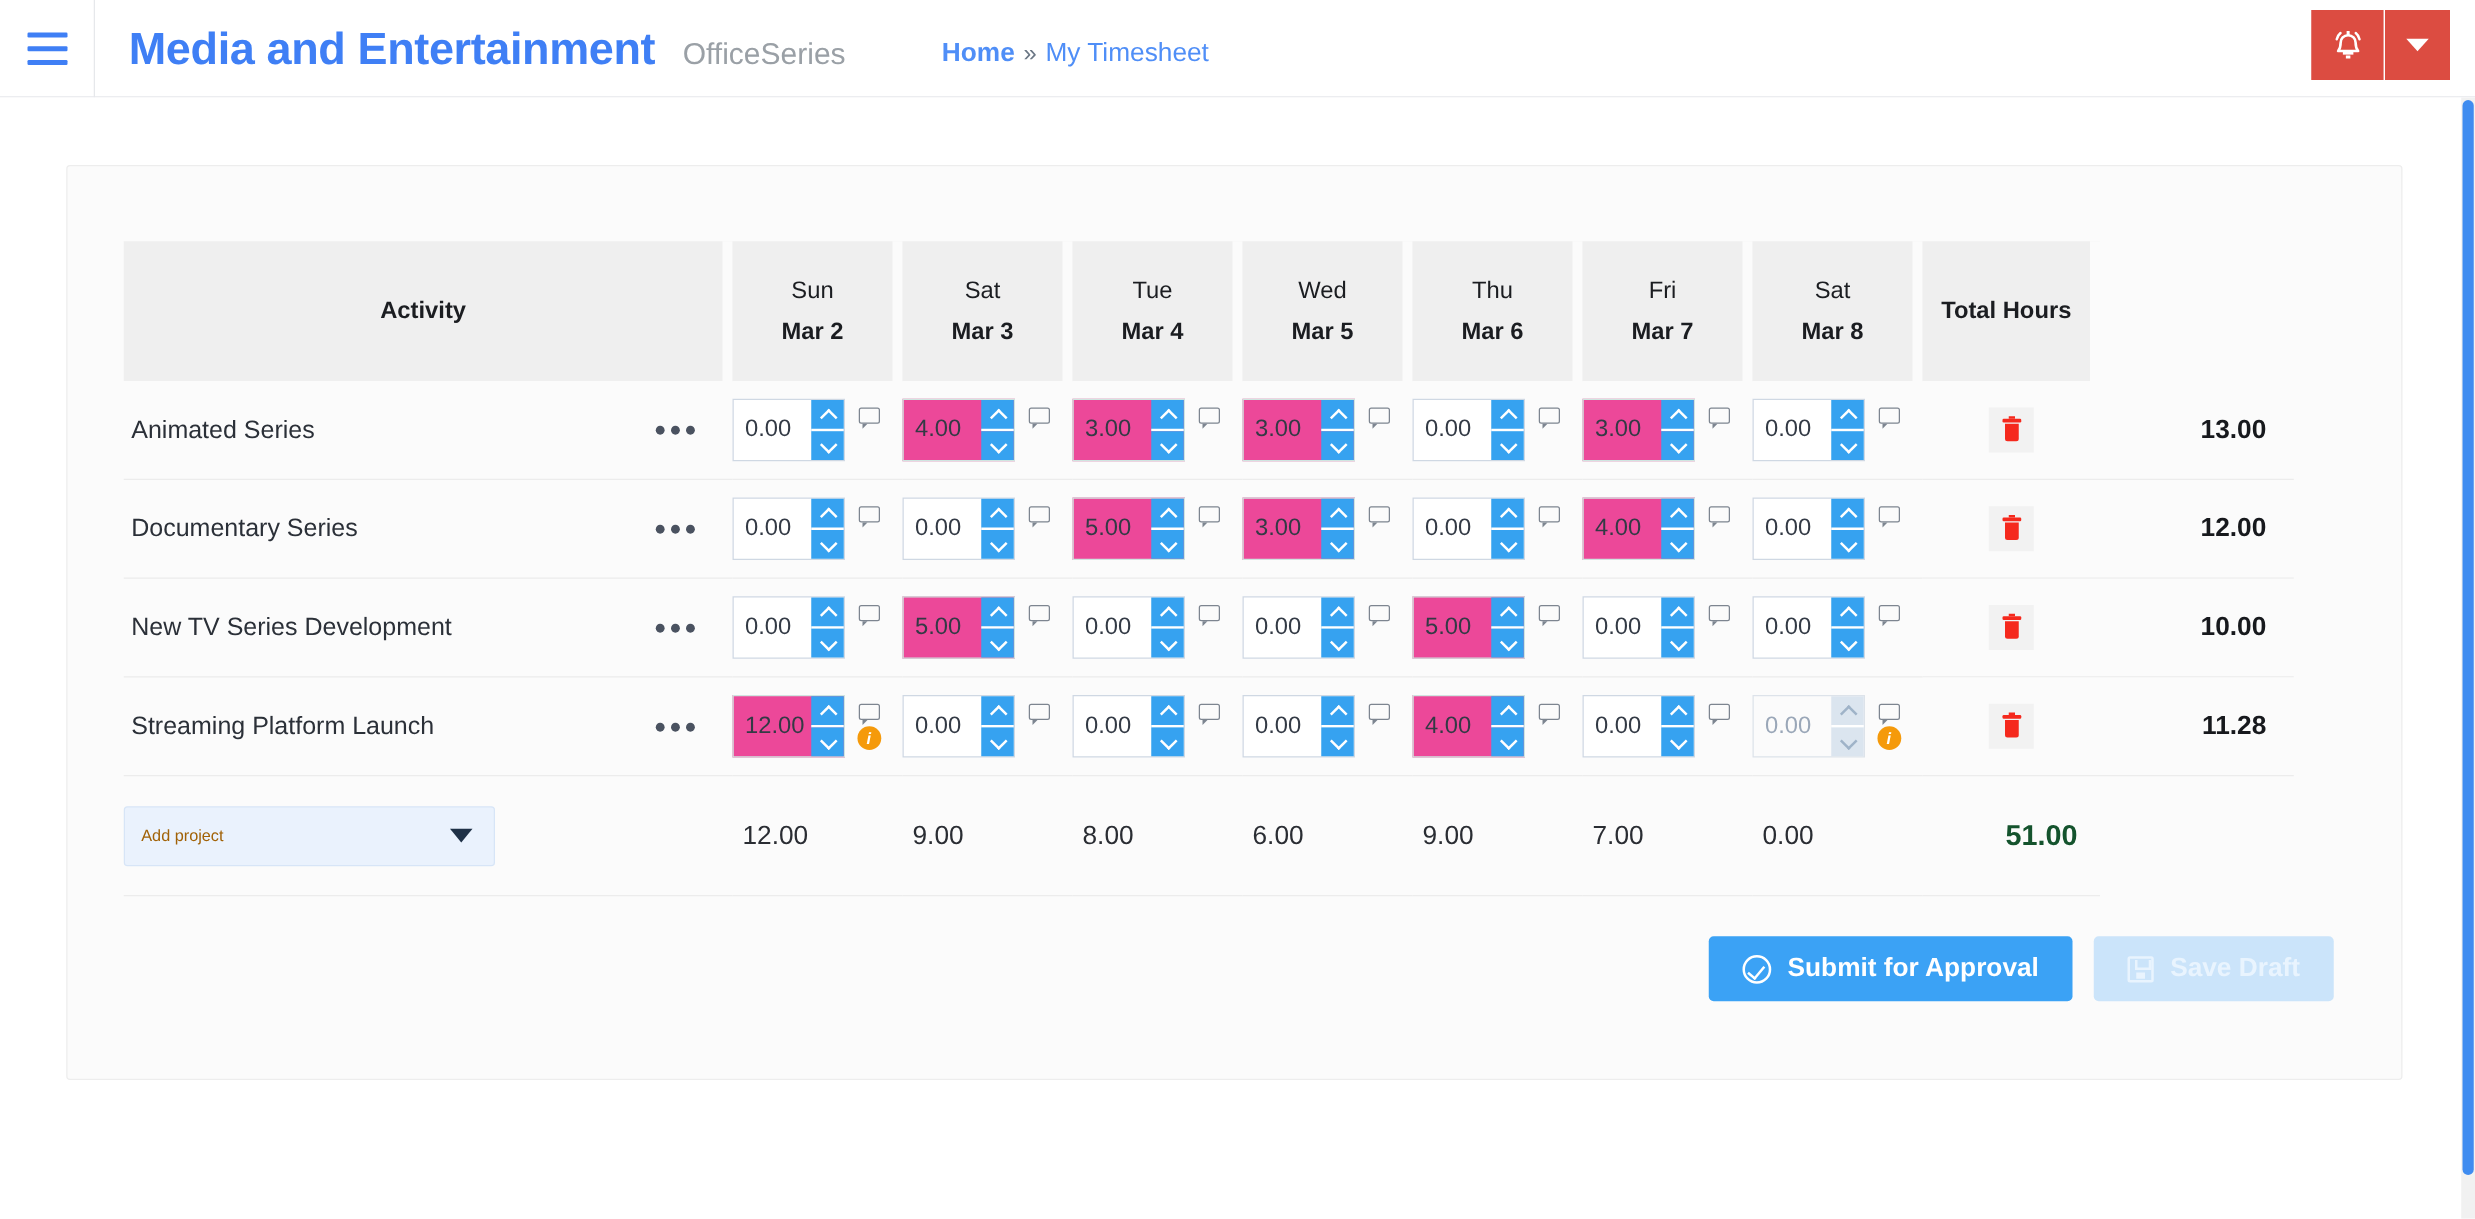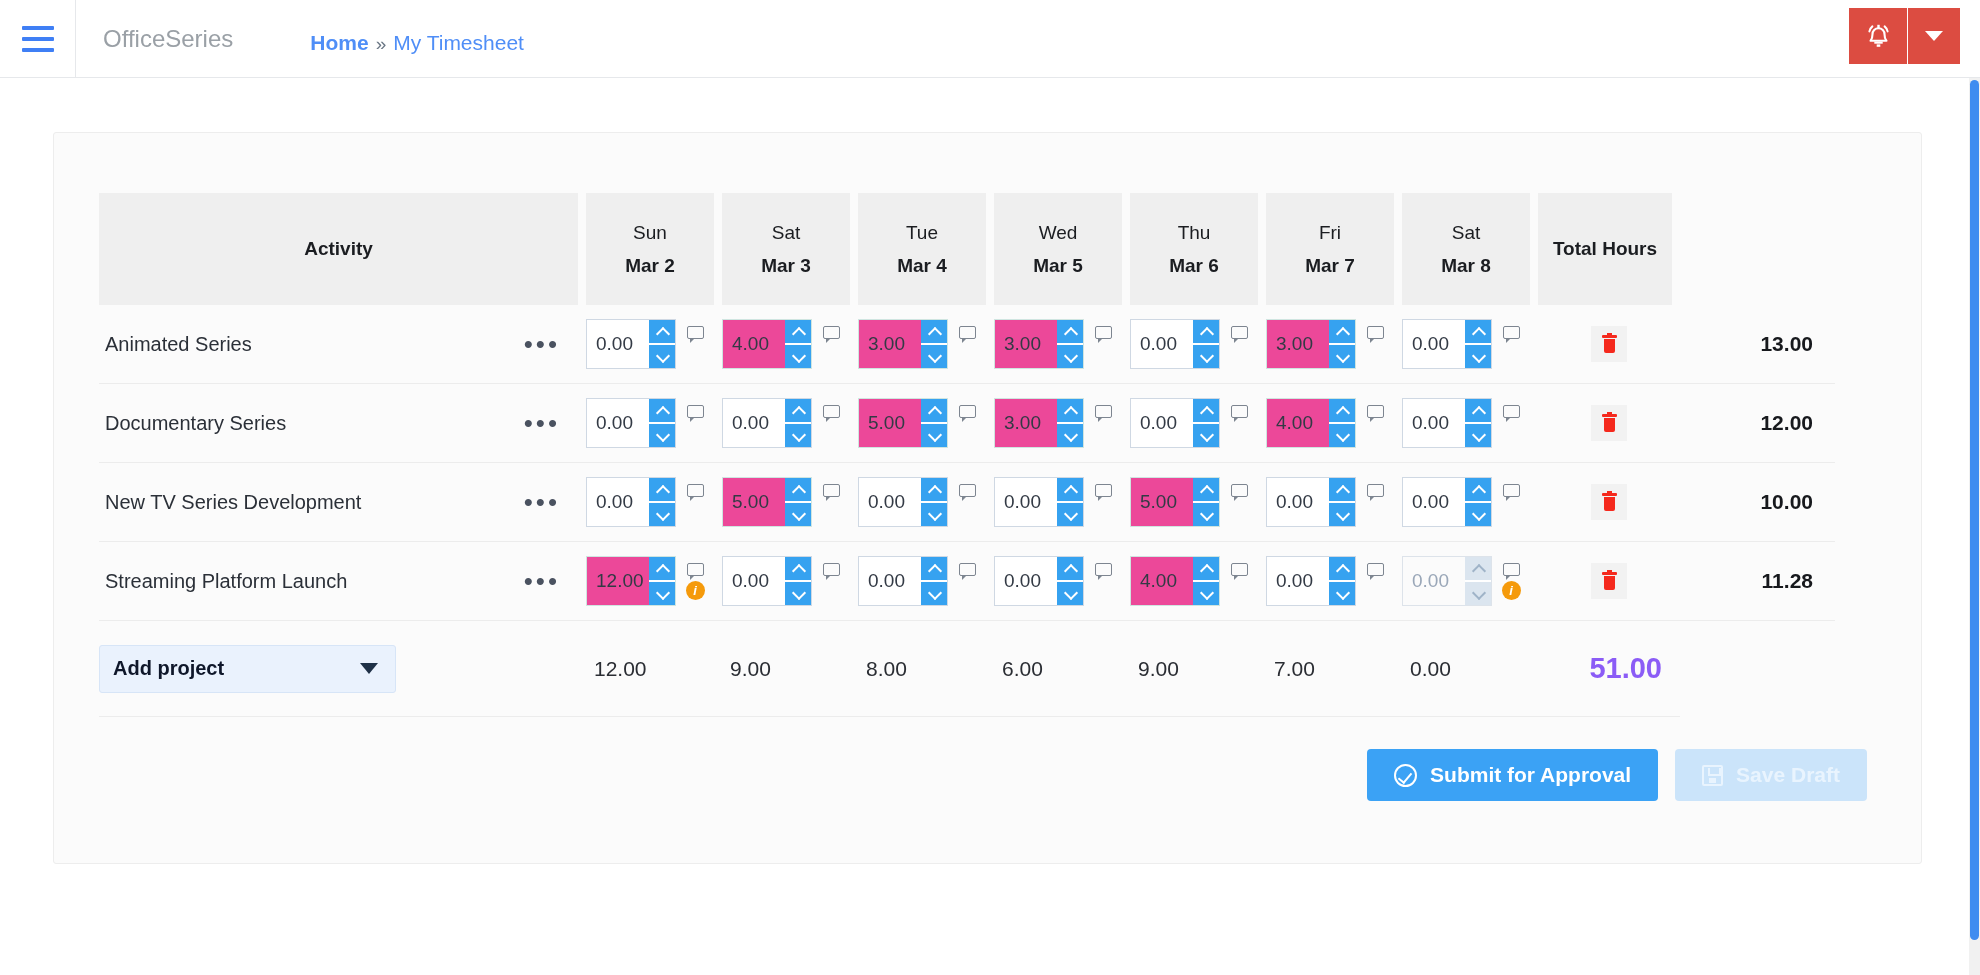--- a/index.html
+++ b/index.html
@@ -334,42 +334,42 @@
     width: 297px; height: 48px;
     background: #eaf2fd;
     border: 1px solid #d7e5f7;
     border-radius: 3px;
     display: flex; align-items: center;
     justify-content: space-between;
     padding: 0 17px 0 13px;
     cursor: pointer;
   }
   .addproj-label {
-    font-size: 20px;
-    font-weight: bold;
-    color: #0f172a;
+    font-size: 13px;
+    font-weight: normal;
+    color: #a16207;
   }
   .addproj-caret {
     width: 0; height: 0;
     border-left: 9px solid transparent;
     border-right: 9px solid transparent;
     border-top: 11px solid #1f3147;
   }
   td.daytotal {
     text-align: left;
     padding-left: 8px;
     font-size: 21px;
     color: #2a2d33;
   }
   td.grandtotal {
     text-align: right;
     padding-right: 18px;
-    font-size: 29px;
+    font-size: 23px;
     font-weight: bold;
-    color: #8b5cf6;
+    color: #14532d;
   }
 
   
   .actions {
     display: flex;
     justify-content: flex-end;
     gap: 17px;
     padding: 32px 42px 50px 0;
   }
   .btn {
@@ -433,20 +433,21 @@
 <body>
 
 <div class="topbar">
   <div class="hamburger">
     <span></span>
     <span></span>
     <span></span>
   </div>
 
   <div class="brand-wrap">
+    <div class="brand-title">Media and Entertainment</div>
     <div class="brand-sub">OfficeSeries</div>
   </div>
 
   <div class="breadcrumb">
     <span class="bc-home">Home</span>
     <span class="bc-sep">»</span>
     <span class="bc-current">My Timesheet</span>
   </div>
 
   <div class="alerts">

